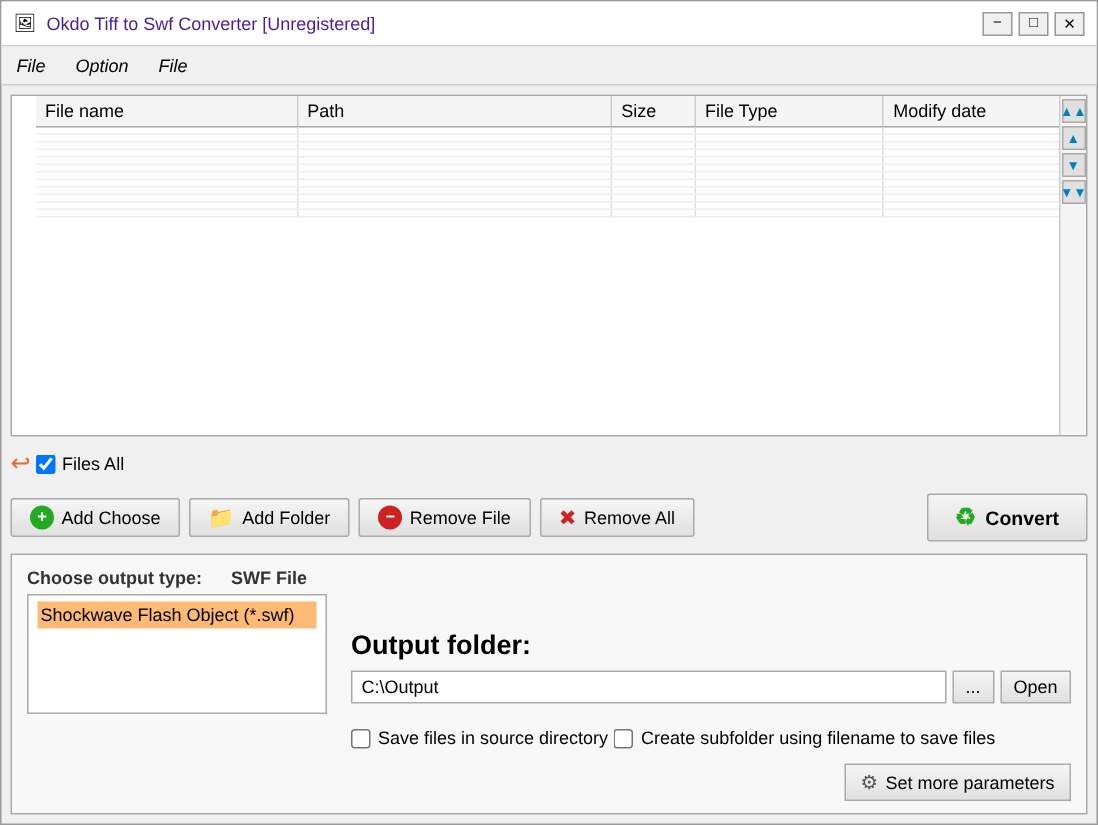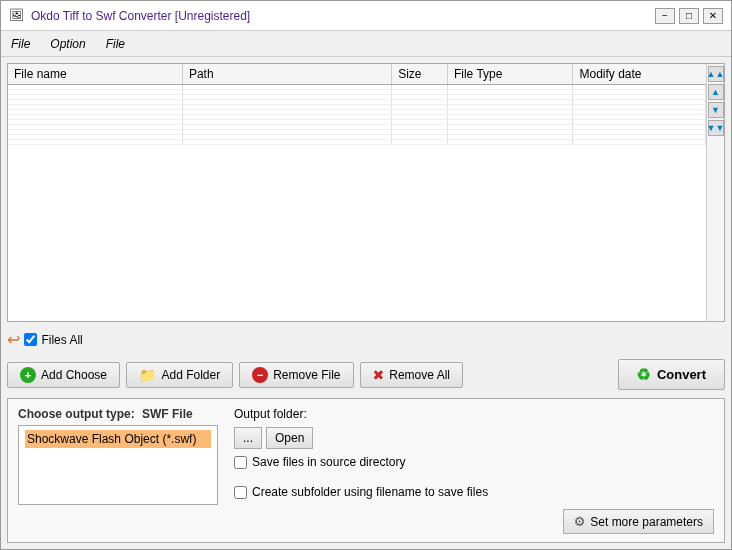--- a/index.html
+++ b/index.html
@@ -83,20 +83,21 @@
       border: 1px solid #aaa;
       background: #fff;
       position: relative;
       display: flex;
       flex-direction: column;
     }
     .file-table {
       width: 100%;
       border-collapse: collapse;
       flex: 1;
+      margin-left: 16px;
     }
     .file-table th {
       background: #f5f5f5;
       border-right: 1px solid #ccc;
       border-bottom: 1px solid #aaa;
       padding: 3px 6px;
       text-align: left;
       font-weight: normal;
       font-size: 12px;
       white-space: nowrap;
@@ -220,22 +221,23 @@
       height: 80px;
       font-size: 12px;
     }
     .output-folder-panel {
       flex: 1;
       display: flex;
       flex-direction: column;
       gap: 6px;
     }
     .output-folder-label {
-      font-size: 12px;
-      font-weight: normal;
+      font-size: 18px;
+      font-weight: bold;
+      margin-top: 42px;
     }
     .output-folder-row {
       display: flex;
       gap: 4px;
       align-items: center;
     }
     .folder-input {
       flex: 1;
       border: 1px solid #aaa;
       padding: 3px 6px;
@@ -265,22 +267,22 @@
       align-items: center;
       gap: 5px;
       align-self: flex-end;
     }
     .gear-icon {
       font-size: 13px;
       color: #555;
     }
     .options-checkboxes {
       display: flex;
-      flex-direction: column;
-      gap: 16px;
+      gap: 4px;
+      margin-top: 10px;
     }
   </style>
 </head>
 <body>
 
 <div class="window">
 
   <div class="title-bar">
     <div class="title-bar-left">
       <span class="title-icon">🖼</span>
@@ -439,30 +441,31 @@
         <span class="convert-icon">♻</span>
         <span>Convert</span>
       </button>
     </div>
 
     <div class="bottom-panel">
 
       <div class="output-type-panel">
         <div class="output-type-label">
           <span>Choose output type:</span>
-          <span style="font-weight:bold; margin-left:4px;">SWF File</span>
+          <span style="font-weight:bold; margin-left:16px;">SWF File</span>
         </div>
         <div class="output-type-list">
           <div style="background:#fdba74; padding:2px;">Shockwave Flash Object (*.swf)</div>
         </div>
       </div>
 
       <div class="output-folder-panel">
         <div class="output-folder-label">Output folder:</div>
         <div class="output-folder-row">
+          <input class="folder-input" type="text" value="C:\Output" style="">
           <button class="small-btn">...</button>
           <button class="small-btn">Open</button>
         </div>
         <div class="options-checkboxes">
           <div class="checkbox-row">
             <input type="checkbox" style="">
             <label>Save files in source directory</label>
           </div>
           <div class="checkbox-row">
             <input type="checkbox" style="">

